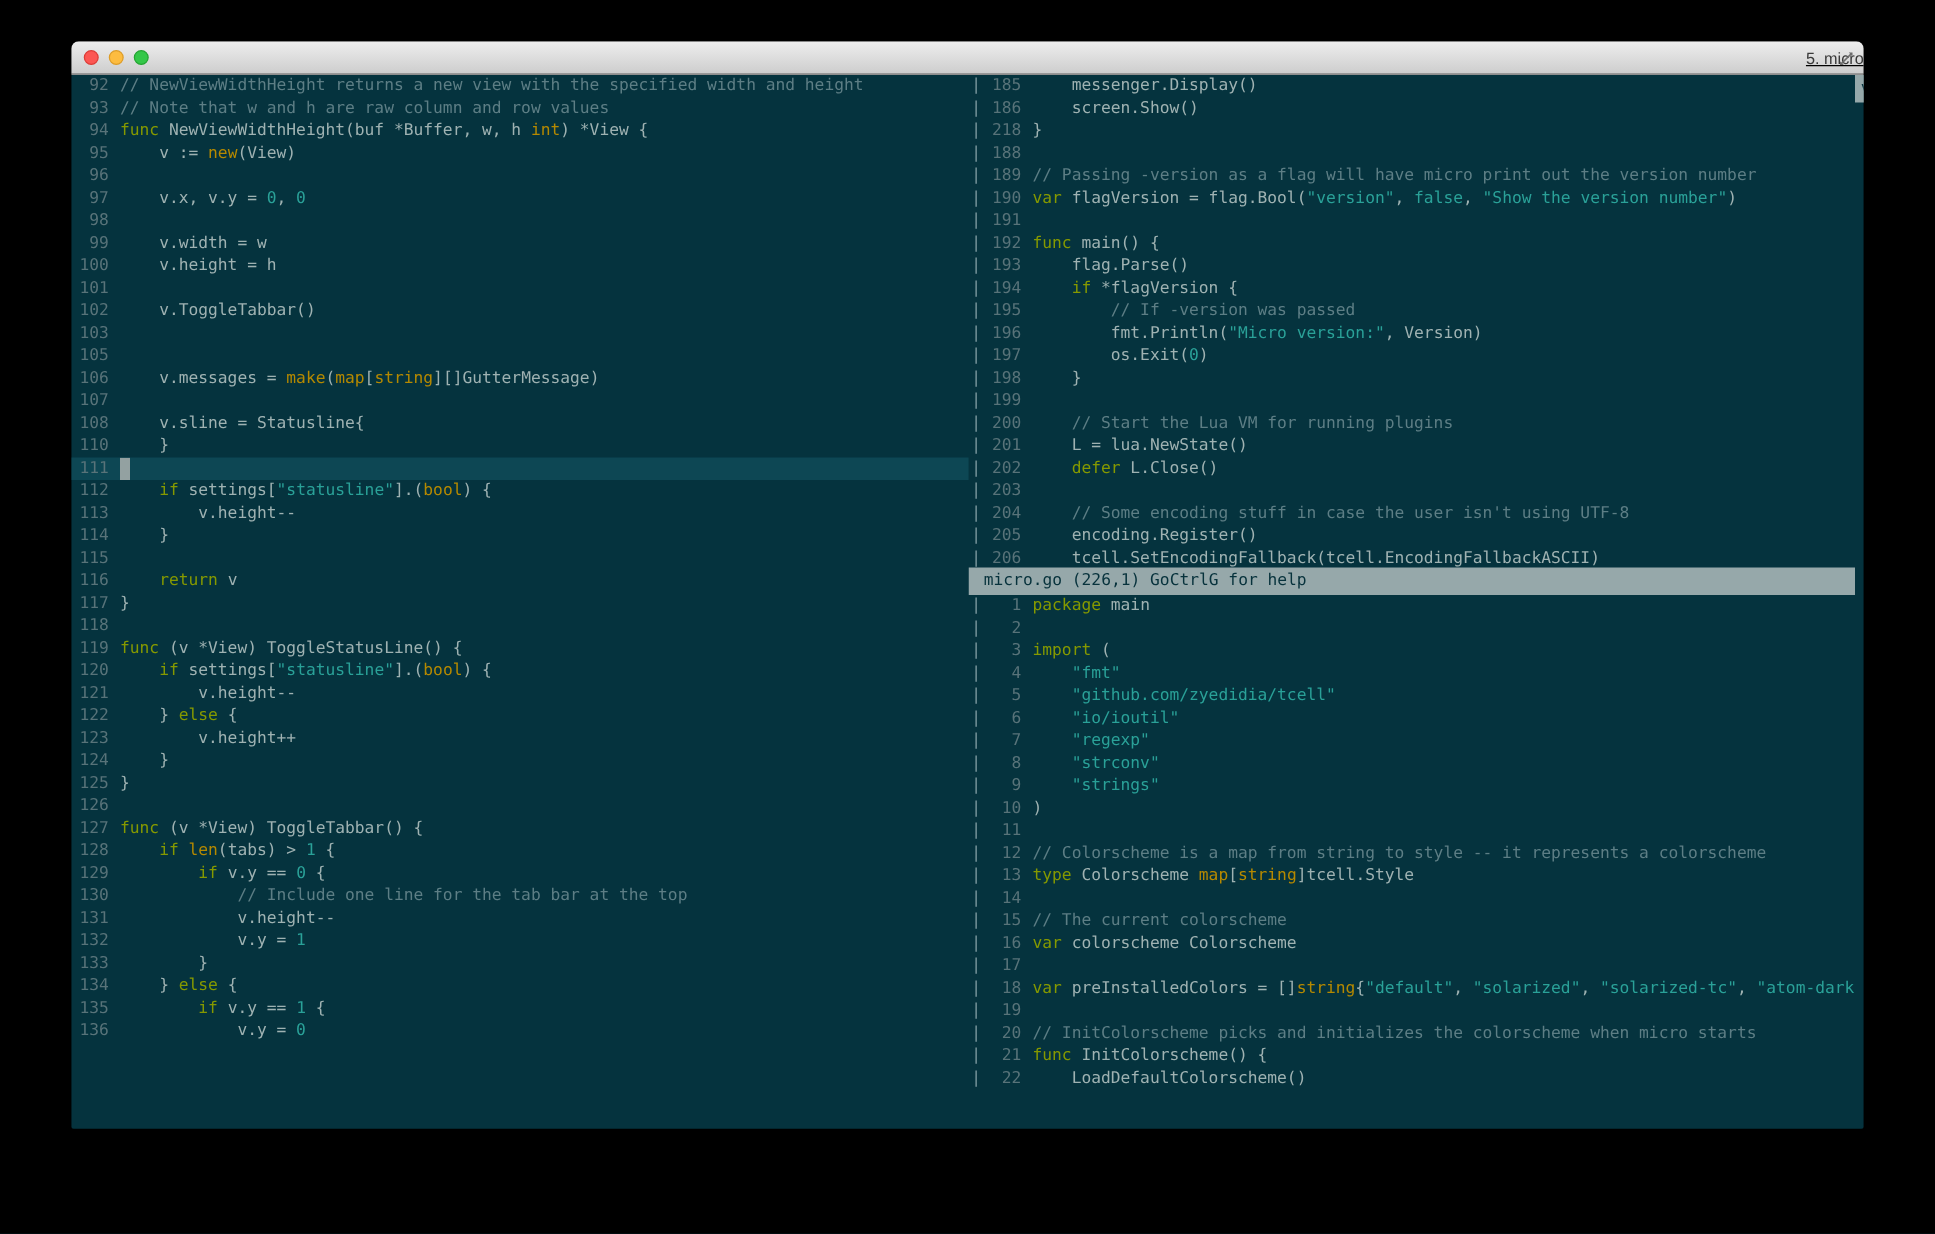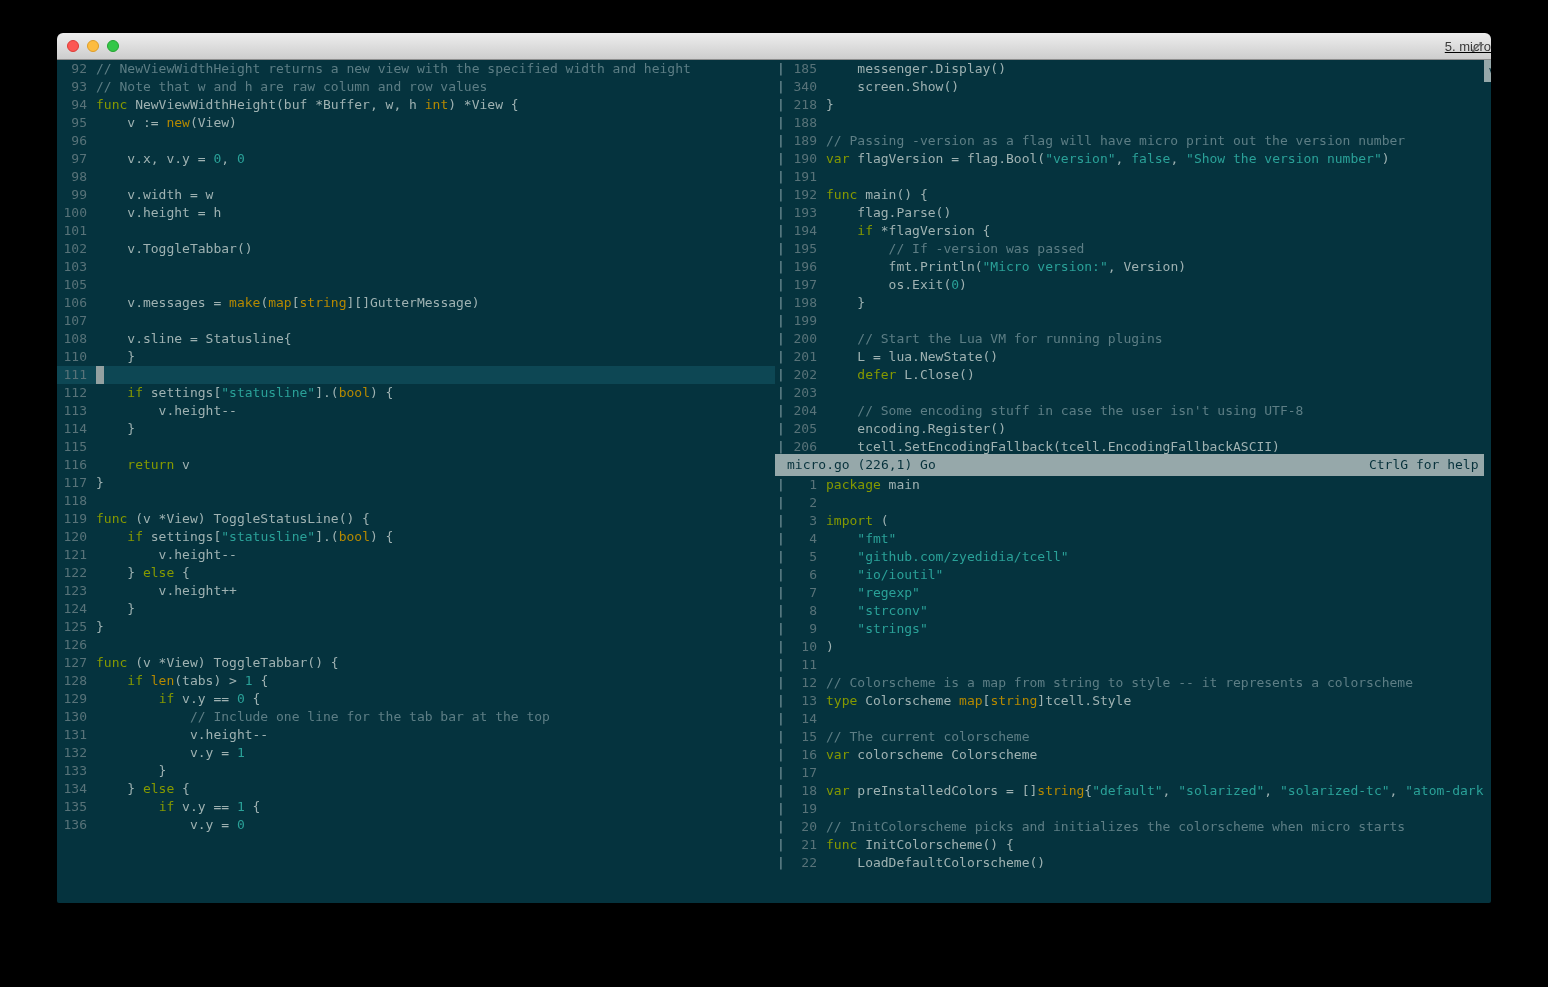--- a/index.html
+++ b/index.html
@@ -47,21 +47,21 @@
   .cursor{display:inline-block;width:8px;height:18px;vertical-align:top;background:var(--cursor);}
   .tok-d{color:var(--text);}
   .tok-c{color:var(--comment);}
   .tok-k{color:var(--keyword);}
   .tok-s{color:var(--string);}
   .tok-n{color:var(--constant);}
   .tok-f{color:var(--builtin);}
   
   .statusline{
     height:22px;background:var(--statusbar-bg);color:var(--statusbar-text);
-    display:flex;justify-content:space-between;align-items:center;
+    display:flex;align-items:center;
     padding:0 5px;white-space:pre;overflow:hidden;
   }
   .statusline.mid{padding-left:12px;}
   .bottombar{display:flex;height:18px;}
   .bottombar .sl-left{width:718px;gap:42px;}
   .bottombar .sl-right{flex:1;padding-left:12px;}
   .msgline{height:16px;background:var(--background);}
 </style>
 </head>
 <body>
@@ -129,21 +129,21 @@
           <div class="row"><span class="num">132</span><span class="code"><span class="tok-d">            v.y = </span><span class="tok-n">1</span></span></div>
           <div class="row"><span class="num">133</span><span class="code"><span class="tok-d">        }</span></span></div>
           <div class="row"><span class="num">134</span><span class="code"><span class="tok-d">    } </span><span class="tok-k">else</span><span class="tok-d"> {</span></span></div>
           <div class="row"><span class="num">135</span><span class="code"><span class="tok-d">        </span><span class="tok-k">if</span><span class="tok-d"> v.y == </span><span class="tok-n">1</span><span class="tok-d"> {</span></span></div>
           <div class="row"><span class="num">136</span><span class="code"><span class="tok-d">            v.y = </span><span class="tok-n">0</span></span></div>
         </div>
 
       <div class="right-col">
         <div class="pane right-top">
             <div class="row"><span class="divider">|</span><span class="num">185</span><span class="code"><span class="tok-d">    messenger.Display()</span></span></div>
-            <div class="row"><span class="divider">|</span><span class="num">340</span><span class="code"><span class="tok-d">    screen.Show()</span></span></div>
+            <div class="row"><span class="divider">|</span><span class="num">186</span><span class="code"><span class="tok-d">    screen.Show()</span></span></div>
             <div class="row"><span class="divider">|</span><span class="num">218</span><span class="code"><span class="tok-d">}</span></span></div>
             <div class="row"><span class="divider">|</span><span class="num">188</span><span class="code"></span></div>
             <div class="row"><span class="divider">|</span><span class="num">189</span><span class="code"><span class="tok-c">// Passing -version as a flag will have micro print out the version number</span></span></div>
             <div class="row"><span class="divider">|</span><span class="num">190</span><span class="code"><span class="tok-k">var</span><span class="tok-d"> flagVersion = flag.Bool(</span><span class="tok-s">"version"</span><span class="tok-d">, </span><span class="tok-n">false</span><span class="tok-d">, </span><span class="tok-s">"Show the version number"</span><span class="tok-d">)</span></span></div>
             <div class="row"><span class="divider">|</span><span class="num">191</span><span class="code"></span></div>
             <div class="row"><span class="divider">|</span><span class="num">192</span><span class="code"><span class="tok-k">func</span><span class="tok-d"> main() {</span></span></div>
             <div class="row"><span class="divider">|</span><span class="num">193</span><span class="code"><span class="tok-d">    flag.Parse()</span></span></div>
             <div class="row"><span class="divider">|</span><span class="num">194</span><span class="code"><span class="tok-d">    </span><span class="tok-k">if</span><span class="tok-d"> *flagVersion {</span></span></div>
             <div class="row"><span class="divider">|</span><span class="num">195</span><span class="code"><span class="tok-c">        // If -version was passed</span></span></div>
             <div class="row"><span class="divider">|</span><span class="num">196</span><span class="code"><span class="tok-d">        fmt.Println(</span><span class="tok-s">"Micro version:"</span><span class="tok-d">, Version)</span></span></div>

